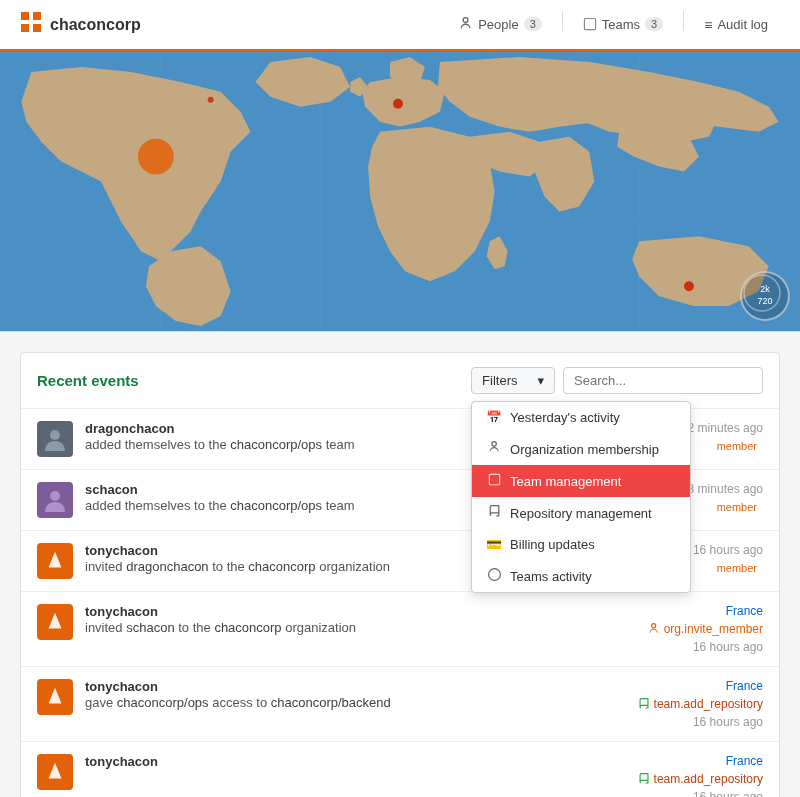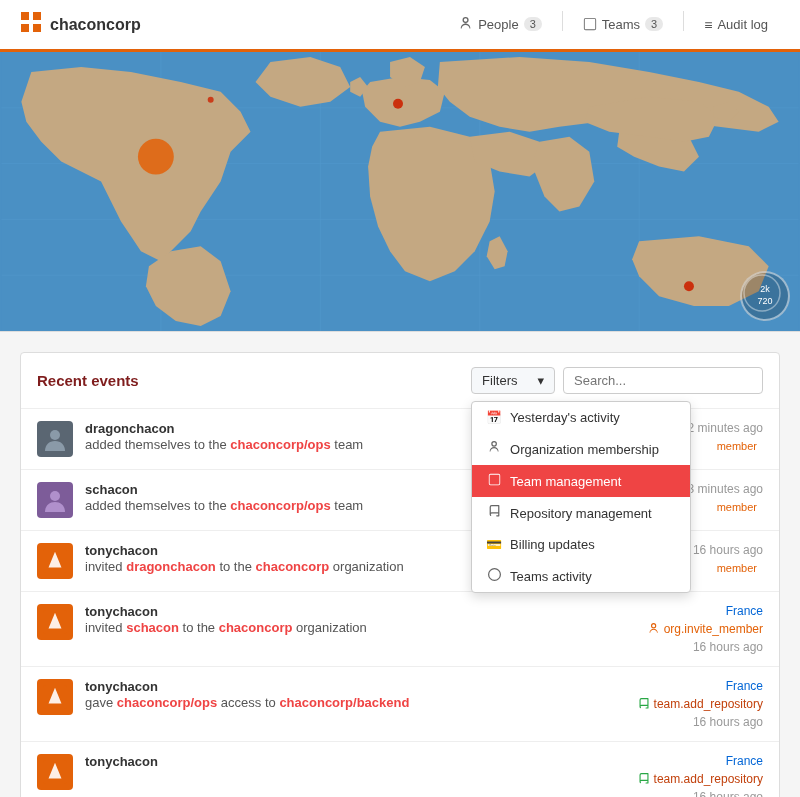--- a/index.html
+++ b/index.html
@@ -16,21 +16,21 @@
     
     .map-container { width: 100%; height: 280px; background: #4a90c4; position: relative; overflow: hidden; border-bottom: 1px solid #ddd; }
     .map-svg { width: 100%; height: 100%; }
 
     
     .main { max-width: 800px; margin: 0 auto; padding: 20px; }
 
     
     .events-section { background: #fff; border: 1px solid #ddd; border-radius: 4px; }
     .events-header { display: flex; align-items: center; justify-content: space-between; padding: 14px 16px; border-bottom: 1px solid #eee; }
-    .events-title { font-size: 15px; font-weight: 600; color: #7f1d1d; }
+    .events-title { font-size: 15px; font-weight: 600; color: #15803d; }
     .events-controls { display: flex; align-items: center; gap: 8px; position: relative; }
 
     
     .filter-btn { display: flex; align-items: center; gap: 20px; padding: 5px 10px; border: 1px solid #ccc; border-radius: 4px; background: #f6f8fa; cursor: pointer; font-size: 13px; color: #333; }
 
     
     .search-input { padding: 5px 10px; border: 1px solid #ccc; border-radius: 4px; font-size: 13px; width: 200px; color: #999; outline: none; }
 
     
     .dropdown { position: absolute; top: 34px; left: 0; background: #fff; border: 1px solid #ccc; border-radius: 4px; box-shadow: 0 4px 12px rgba(0,0,0,0.15); width: 220px; z-index: 100; }
@@ -39,21 +39,21 @@
     .dropdown-item.active .item-icon { color: #fff; }
     .item-icon { font-size: 13px; color: #666; width: 16px; text-align: center; }
 
     
     .event-item { display: flex; align-items: flex-start; padding: 12px 16px; border-bottom: 1px solid #eee; gap: 12px; }
     .event-item:last-child { border-bottom: none; }
     .avatar { width: 36px; height: 36px; border-radius: 4px; flex-shrink: 0; overflow: hidden; }
     .event-content { flex: 1; }
     .event-actor { font-weight: 600; color: #333; }
     .event-text { color: #555; margin-top: 1px; }
-    .event-link { color: #ef4444; text-decoration: none; font-weight: bold; }
+    .event-link { color: #404040; text-decoration: none; }
     .event-meta { margin-left: auto; display: flex; flex-direction: column; align-items: flex-end; gap: 4px; min-width: 160px; }
     .event-time { color: #999; font-size: 12px; white-space: nowrap; }
     .event-location { color: #0366d6; font-size: 12px; }
     .event-action { font-size: 12px; display: flex; align-items: center; gap: 4px; margin-left: 8px; }
     .action-badge { padding: 1px 6px; border-radius: 3px; font-size: 11px; }
     .action-green { color: #c2410c; }
     .action-orange { color: #e36209; }
 
     
     .avatar-dragon { background: #5a6672; display: flex; align-items: center; justify-content: center; color: #fff; font-size: 11px; font-weight: bold; border-radius: 4px; }

